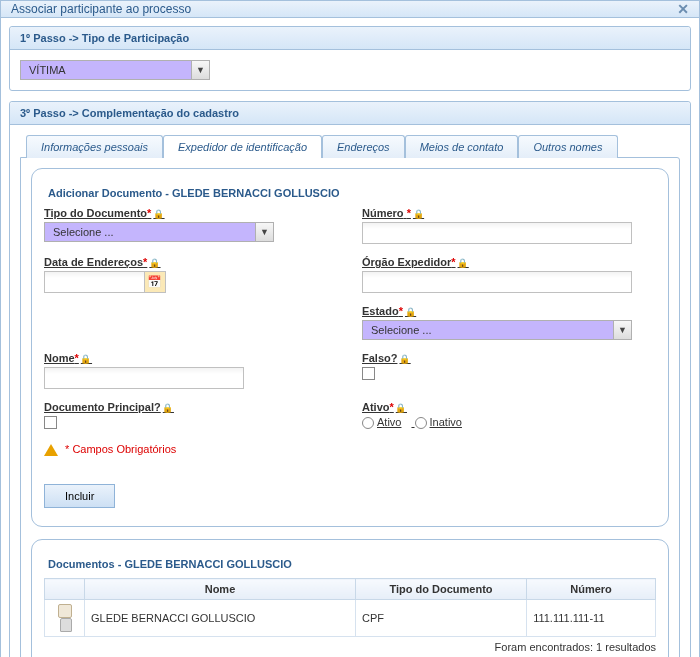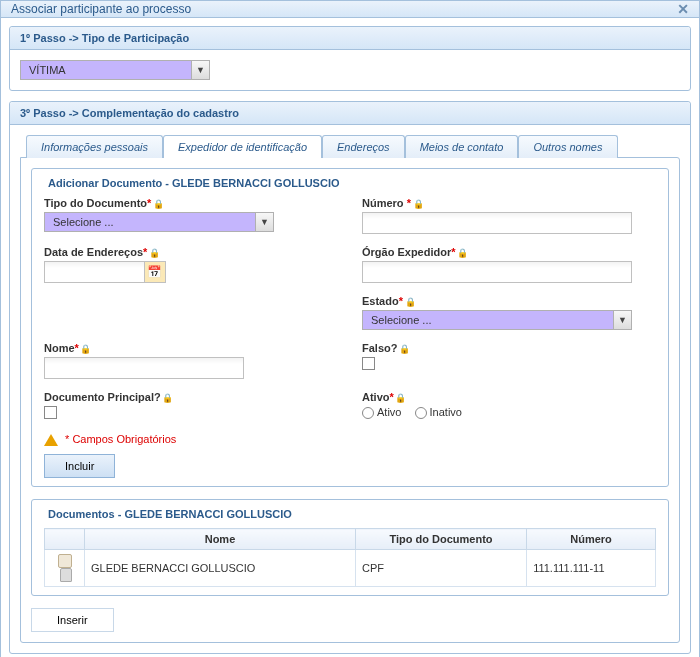--- a/index.html
+++ b/index.html
@@ -93,37 +93,38 @@
       position: relative;
       z-index: 2;
     }
     .tab-body {
       border: 1px solid #a4c0dc;
       border-radius: 0 3px 3px 3px;
       padding: 10px;
     }
     .fieldset {
       border: 1px solid #a4c0dc;
-      border-radius: 3px;
-      padding: 8px 12px;
+      border-radius: 11px;
+      padding: 18px 12px;
       margin-bottom: 12px;
     }
     .fieldset-title {
       color: #2b5a8b;
       font-weight: bold;
       font-size: 11px;
       margin: -18px 0 8px 0;
       background: #fff;
       display: inline-block;
       padding: 0 4px;
     }
     .form-row {
       display: flex;
       gap: 24px;
       margin-bottom: 12px;
+      text-decoration: underline;
     }
     .form-col { flex: 1; }
     .label {
       font-weight: bold;
       font-size: 11px;
       display: block;
       margin-bottom: 3px;
     }
     .req { color: #d00; }
     .lock { color: #bbb; font-size: 9px; margin-left: 2px; }
@@ -332,21 +333,21 @@
                 <span class="label">
                   <span>Ativo</span><span class="req">*</span><span class="lock">🔒</span>
                 </span>
                 <div class="radio-group">
                   <label><span class="radio"></span><span>Ativo</span></label>
                   <label><span class="radio"></span><span>Inativo</span></label>
                 </div>
               </div>
             </div>
 
-            <div style="margin:6px 0 8px 0">
+            <div style="margin:6px 0 28px 0">
               <span class="warn-icon"></span>
               <span class="req">* Campos Obrigatórios</span>
             </div>
 
             <button class="btn">Incluir</button>
           </div>
 
           
           <div class="fieldset">
             <div class="fieldset-title">Documentos - GLEDE BERNACCI GOLLUSCIO</div>
@@ -365,20 +366,21 @@
                   <td class="action-col">
                     <span class="icon-doc"></span>
                     <span class="icon-trash"></span>
                   </td>
                   <td>GLEDE BERNACCI GOLLUSCIO</td>
                   <td>CPF</td>
                   <td>111.111.111-11</td>
                 </tr>
               </tbody>
             </table>
+            <div class="result-footer">Foram encontrados: 1 resultados</div>
           </div>
 
           <button class="btn" style="background:#fff;border:1px solid #c8d8e8;padding:5px 25px">Inserir</button>
 
         </div>
 
       </div>
     </div>
 
   </div>

